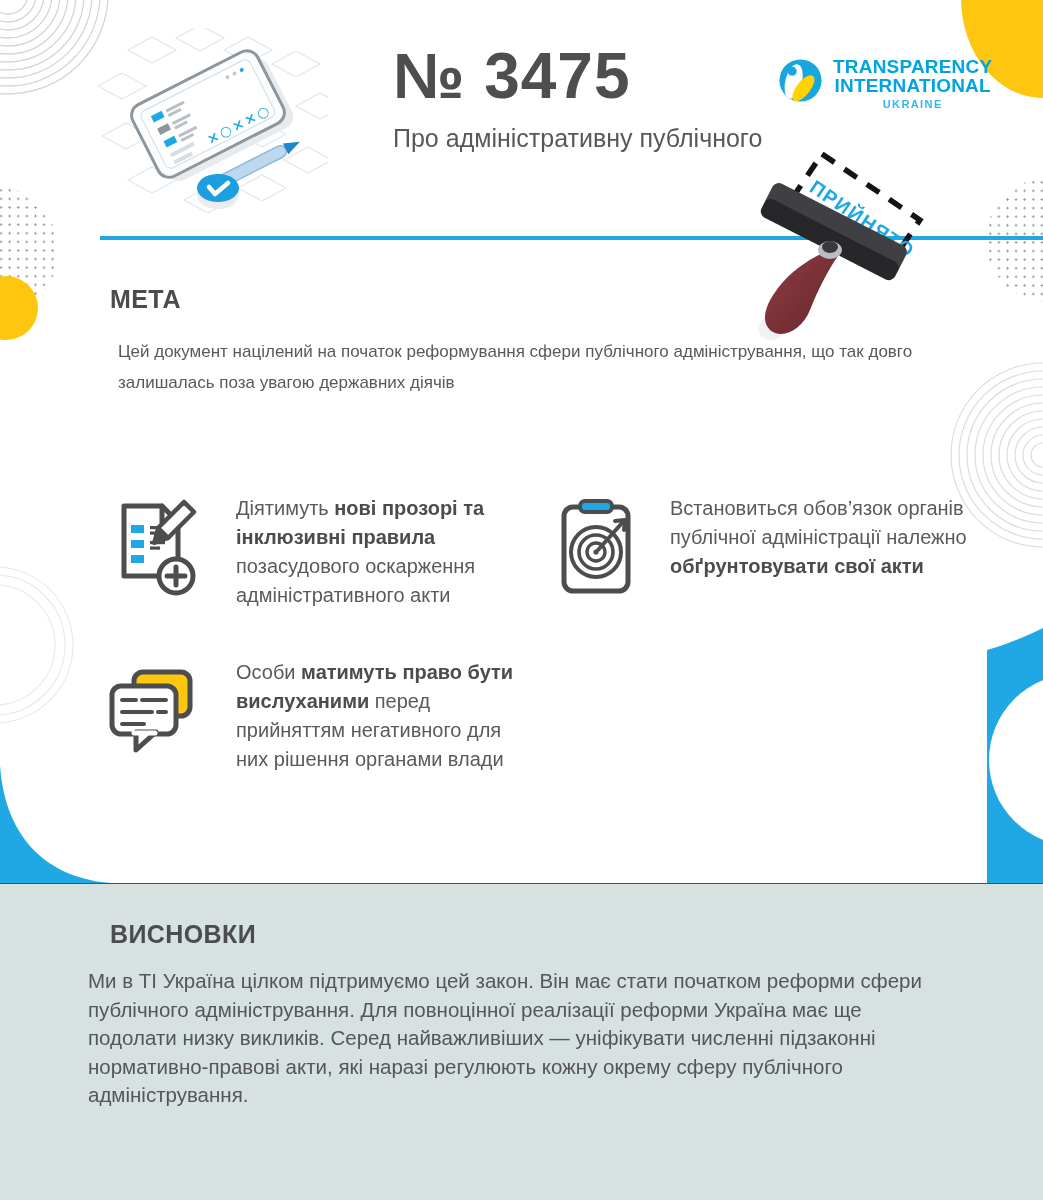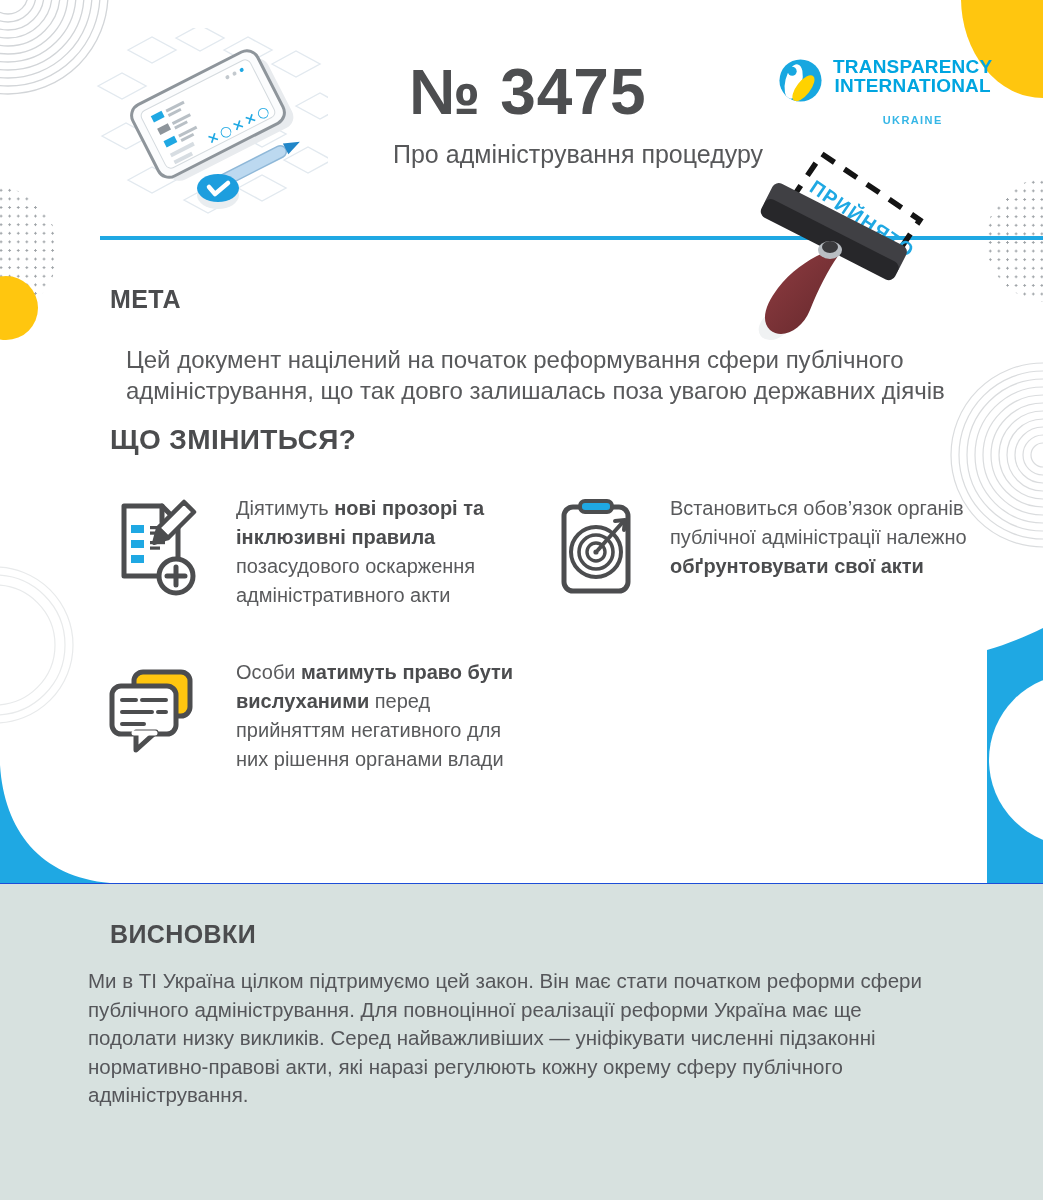--- a/index.html
+++ b/index.html
@@ -8,32 +8,32 @@
   
   .deco{position:absolute;pointer-events:none;}
   .dots{background-image:radial-gradient(circle,#9da2a6 1.15px,transparent 1.3px);
         background-size:8.6px 8.6px;border-radius:50%;}
   .dots-left{left:-72px;top:186px;width:130px;height:130px;}
   .dots-right{left:986px;top:178px;width:124px;height:124px;}
   .yellow-circle-left{left:-26px;top:276px;width:64px;height:64px;border-radius:50%;background:#ffc60f;}
   
   .divider{position:absolute;left:100px;top:236px;width:943px;height:4px;background:#1fa8e3;}
   .title-block{position:absolute;left:393px;top:44px;}
-  .doc-number{margin:16px;font-size:64px;font-weight:800;letter-spacing:1px;color:#4d4e50;line-height:1.0;}
+  .doc-number{margin:0;font-size:64px;font-weight:800;letter-spacing:1px;color:#4d4e50;line-height:1.0;}
   .subtitle{margin:16px 0 0 0;font-size:25px;color:#57585a;}
   .ti-logo{position:absolute;left:777px;top:57px;display:flex;align-items:flex-start;gap:9px;}
   .ti-text{display:flex;flex-direction:column;line-height:1;text-align:center;}
   .ti-line{font-size:19px;font-weight:700;color:#00a5e0;letter-spacing:.2px;line-height:1.02;}
-  .ti-ukraine{font-size:11px;font-weight:700;color:#35b6e6;letter-spacing:1.4px;margin-top:19px;}
+  .ti-ukraine{font-size:11px;font-weight:700;color:#35b6e6;letter-spacing:1.4px;margin-top:3px;}
   .illu-phone{position:absolute;left:88px;top:28px;}
   .illu-stamp{position:absolute;left:718px;top:132px;}
   
   .section-heading{position:absolute;margin:0;font-weight:800;color:#4b4c4e;letter-spacing:.4px;}
   .meta-heading{left:110px;top:285px;font-size:25px;}
-  .meta-body{position:absolute;left:110px;top:328px;width:852px;margin:16px;font-size:24px;line-height:31px;}
+  .meta-body{position:absolute;left:110px;top:328px;width:852px;margin:8px;font-size:17px;line-height:31px;}
   .changes-heading{left:110px;top:424px;font-size:28px;}
   .item{position:absolute;display:flex;align-items:flex-start;}
   .item-text{margin:0;font-size:20px;line-height:29px;color:#595a5c;}
   .seg-bold{font-weight:700;color:#4b4c4e;margin-top:12px;}
   .item-1{left:104px;top:494px;}  .item-1 .item-text{width:288px;margin-left:32px;}
   .item-2{left:552px;top:494px;}  .item-2 .item-text{width:298px;margin-left:26px;}
   .item-3{left:104px;top:658px;}  .item-3 .item-text{width:288px;margin-left:32px;}
   .item-4{left:552px;top:652px;}  .item-4 .item-text{width:300px;margin-left:26px;}
   
   .footer{position:absolute;left:0;top:883px;width:1043px;height:317px;background:#d7e1df;
@@ -139,21 +139,21 @@
     </g>
     <g transform="translate(130,160)">
       <ellipse cy="7" rx="21" ry="14" fill="#e9edf0"></ellipse>
       <ellipse cy="0" rx="21" ry="14" fill="#1d9ede"></ellipse>
       <path d="M-9,-1 l6,7 l13,-11" fill="none" stroke="#ffffff" stroke-width="4.5" stroke-linecap="round" stroke-linejoin="round"></path>
     </g>
   </svg>
 
   <div class="title-block">
     <h1 class="doc-number">№ 3475</h1>
-    <p class="subtitle">Про адміністрування процедуру</p>
+    <p class="subtitle">Про адміністративну публічного</p>
   </div>
 
   <div class="ti-logo">
     <svg width="47" height="47" viewBox="0 0 48 48">
       <defs>
           <clipPath id="gc">
             <circle cx="24" cy="24" r="21.5"></circle>
           </clipPath>
         </defs>
       <circle cx="24" cy="24" r="21.5" fill="#17a7e0"></circle>
@@ -189,21 +189,20 @@
       <rect x="40" y="78" width="150" height="30" rx="7" fill="#404044"></rect>
       <rect x="40" y="96" width="150" height="20" rx="7" fill="#27272a"></rect>
     </g>
     <ellipse cx="112" cy="118" rx="12" ry="9" fill="#b9bec3"></ellipse>
     <ellipse cx="112" cy="115" rx="8" ry="6" fill="#3a3a3d"></ellipse>
   </svg>
 
   <h2 class="section-heading meta-heading">МЕТА</h2>
   <p class="meta-body">Цей документ націлений на початок реформування сфери публічного адміністрування, що так довго залишалась поза увагою державних діячів</p>
 
-  <h2 class="section-heading changes-heading">ЩО ЗМІНИТЬСЯ?</h2>
 
   <div class="item item-1">
     <svg width="100" height="105" viewBox="0 0 100 105">
       <g stroke="#4c4d4f" stroke-linejoin="round" stroke-linecap="round">
         <path d="M20,12 H58 L74,28 V82 H20 Z" fill="#ffffff" stroke-width="5"></path>
         <path d="M58,12 V28 H74" fill="none" stroke-width="5"></path>
         <rect x="27" y="31" width="13" height="8" fill="#1fa8e3" stroke="none"></rect>
         <rect x="46" y="32" width="15" height="3.2" fill="#4c4d4f" stroke="none"></rect>
           <rect x="46" y="37.5" width="10" height="3.2" fill="#4c4d4f" stroke="none"></rect>
         <rect x="27" y="46" width="13" height="8" fill="#1fa8e3" stroke="none"></rect>

